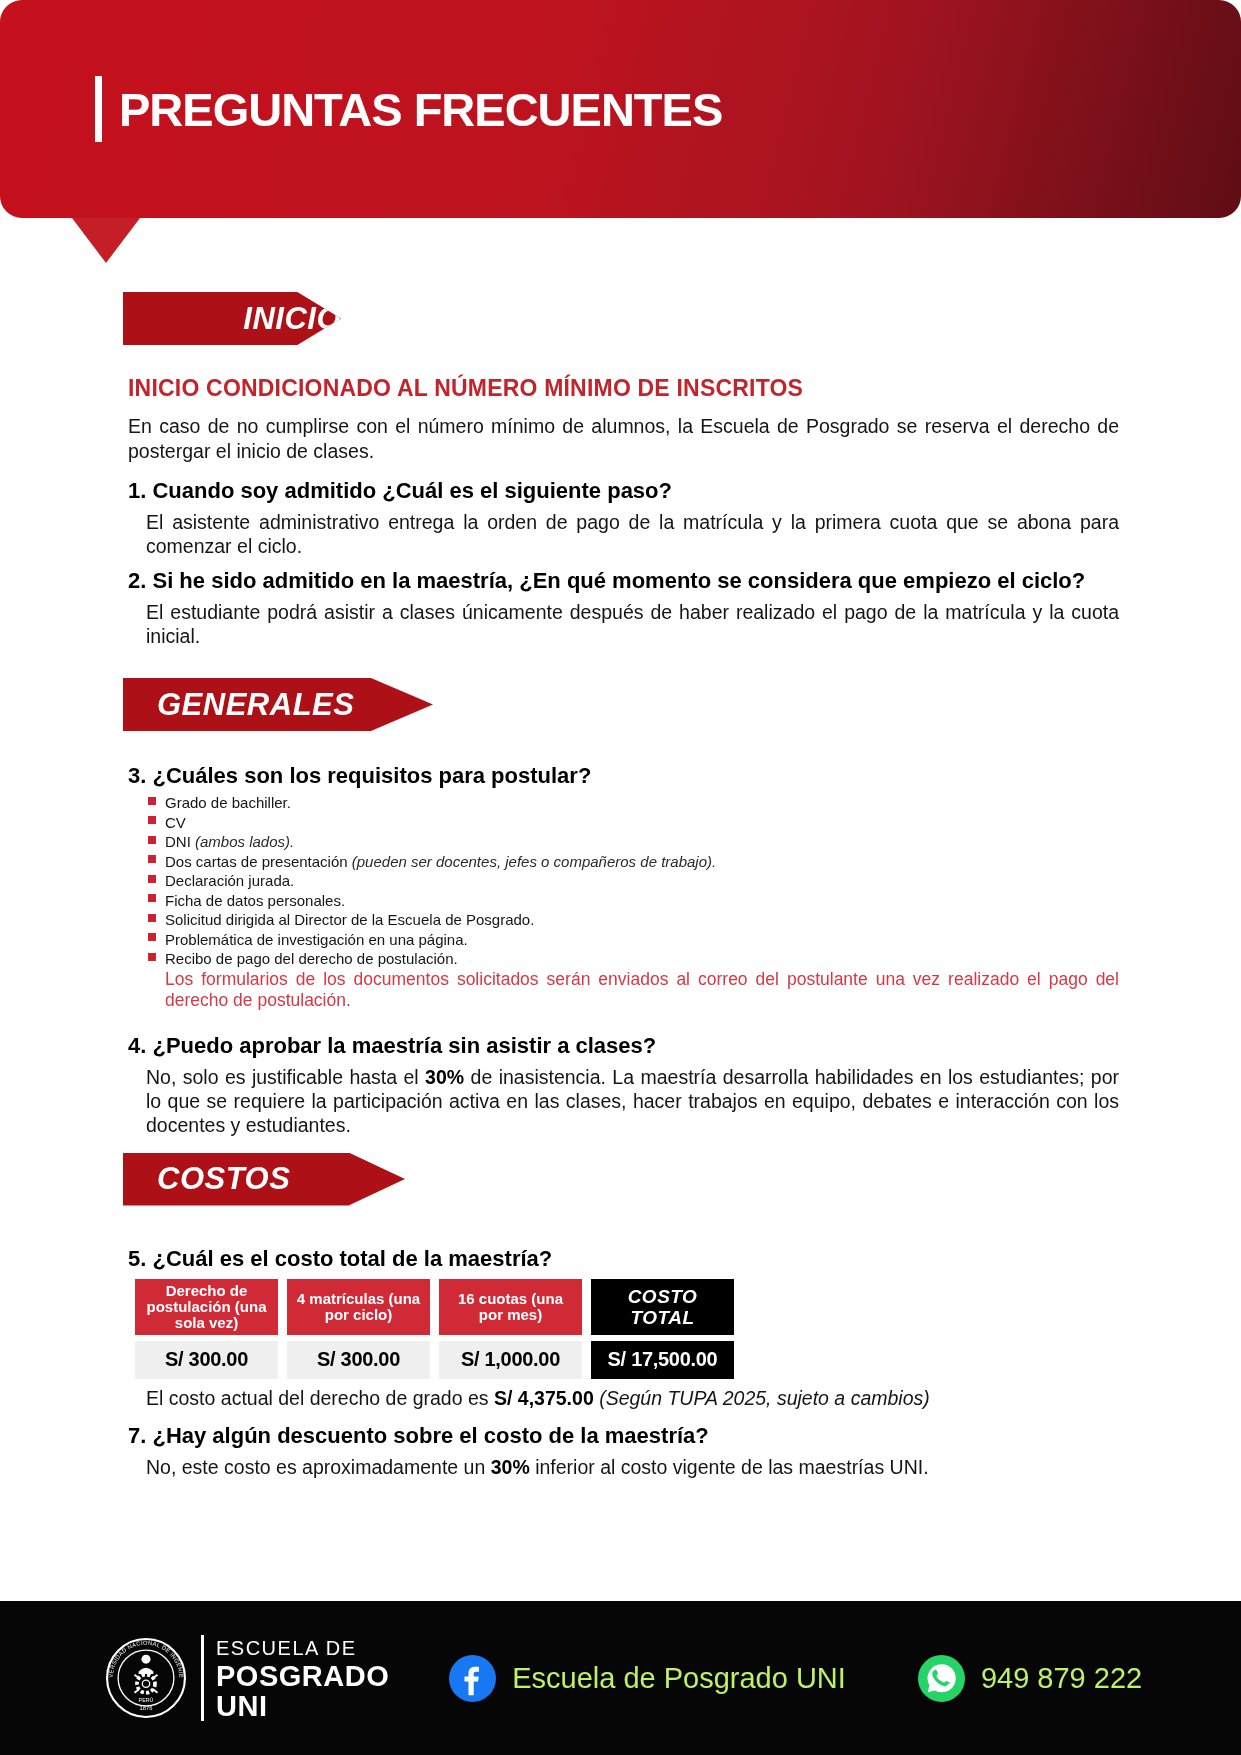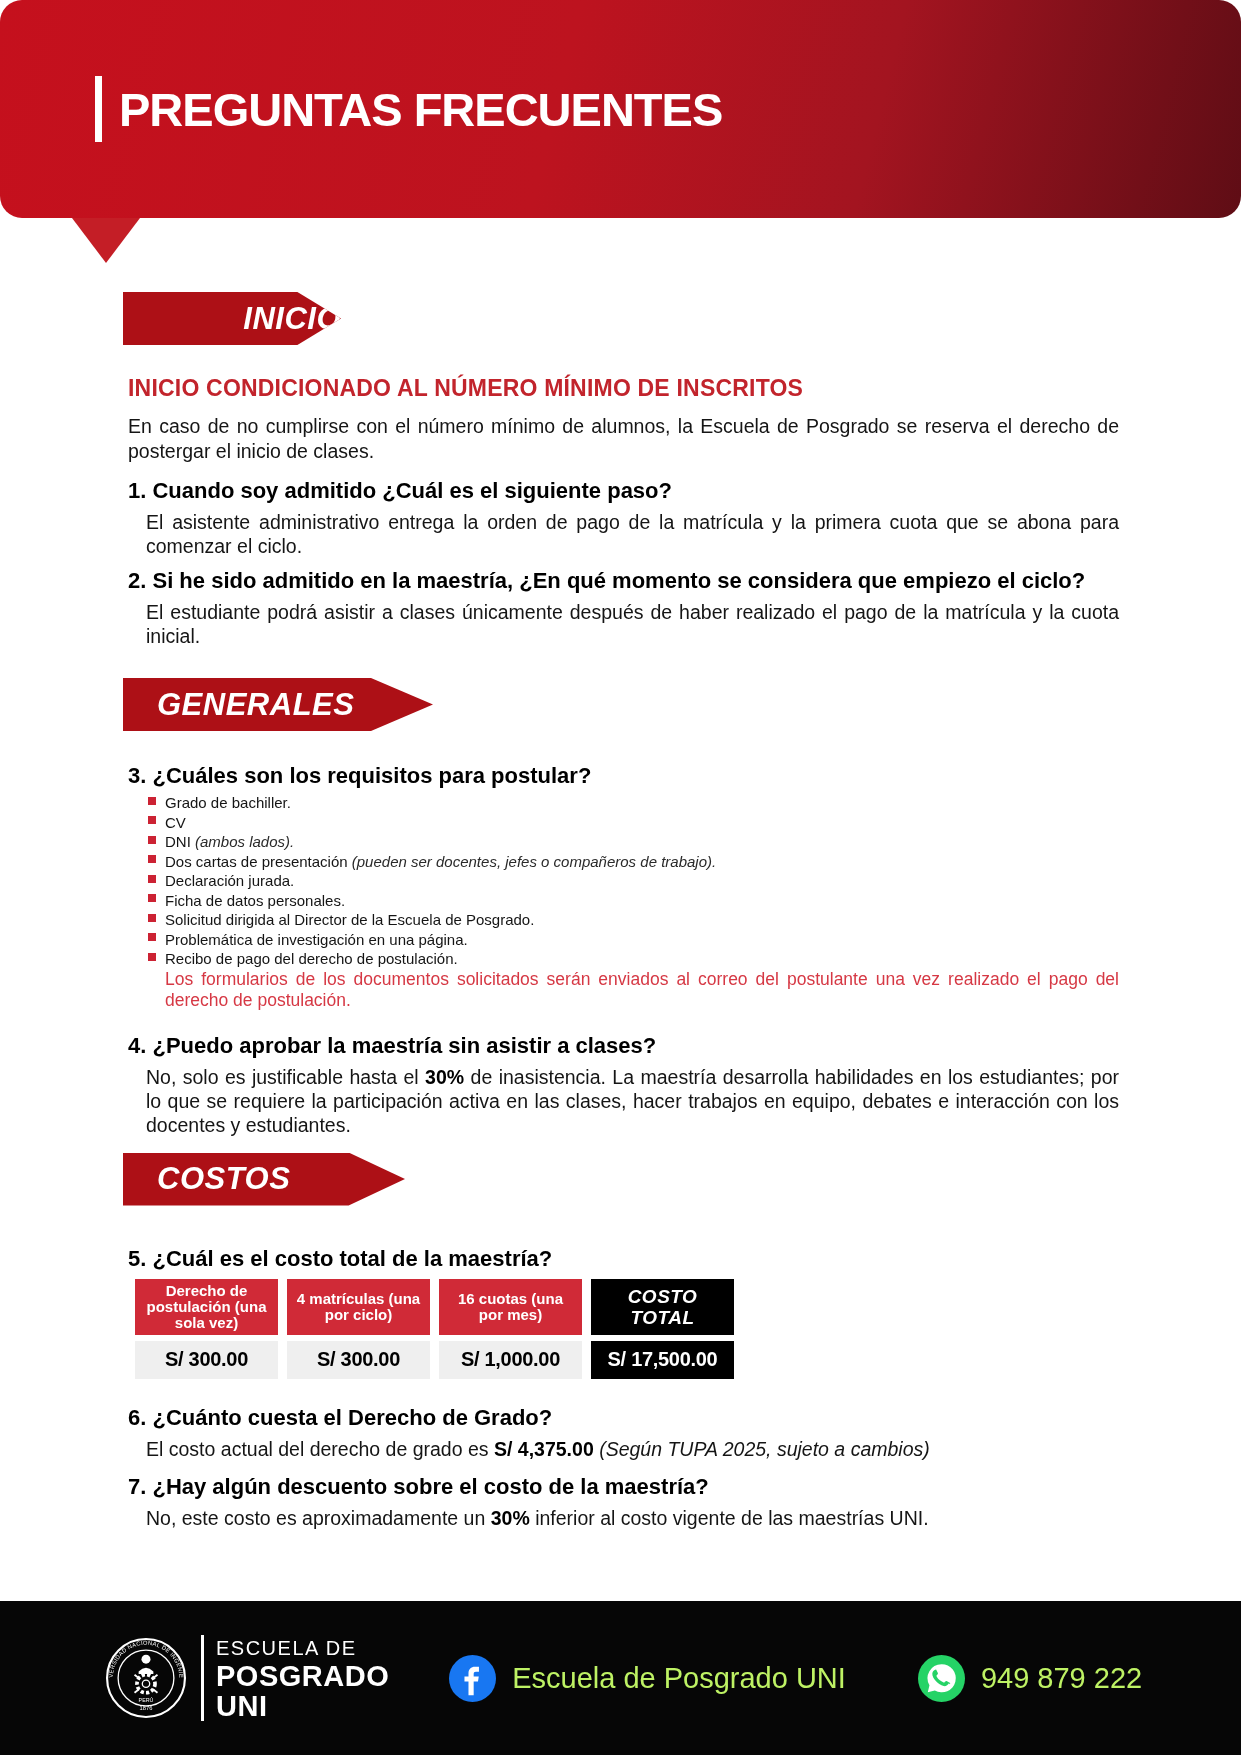--- a/index.html
+++ b/index.html
@@ -214,21 +214,20 @@
       <div class="val">S/ 1,000.00</div>
     </div>
     <div class="col total">
       <div class="hdr">
           <span>COSTO TOTAL</span>
         </div>
       <div class="val">S/ 17,500.00</div>
     </div>
   </div>
 
-  <div class="question q6">6. ¿Cuánto cuesta el Derecho de Grado?</div>
   <p class="answer"><span>El costo actual del derecho de grado es </span><b>S/ 4,375.00</b><span class="it"> (Según TUPA 2025, sujeto a cambios)</span></p>
 
   <div class="question q7">7. ¿Hay algún descuento sobre el costo de la maestría?</div>
   <p class="answer"><span>No, este costo es aproximadamente un </span><b>30%</b><span> inferior al costo vigente de las maestrías UNI.</span></p>
 
 </main>
 
 <footer class="footer">
 
   <svg class="seal" viewBox="0 0 100 100" width="82" height="82">

